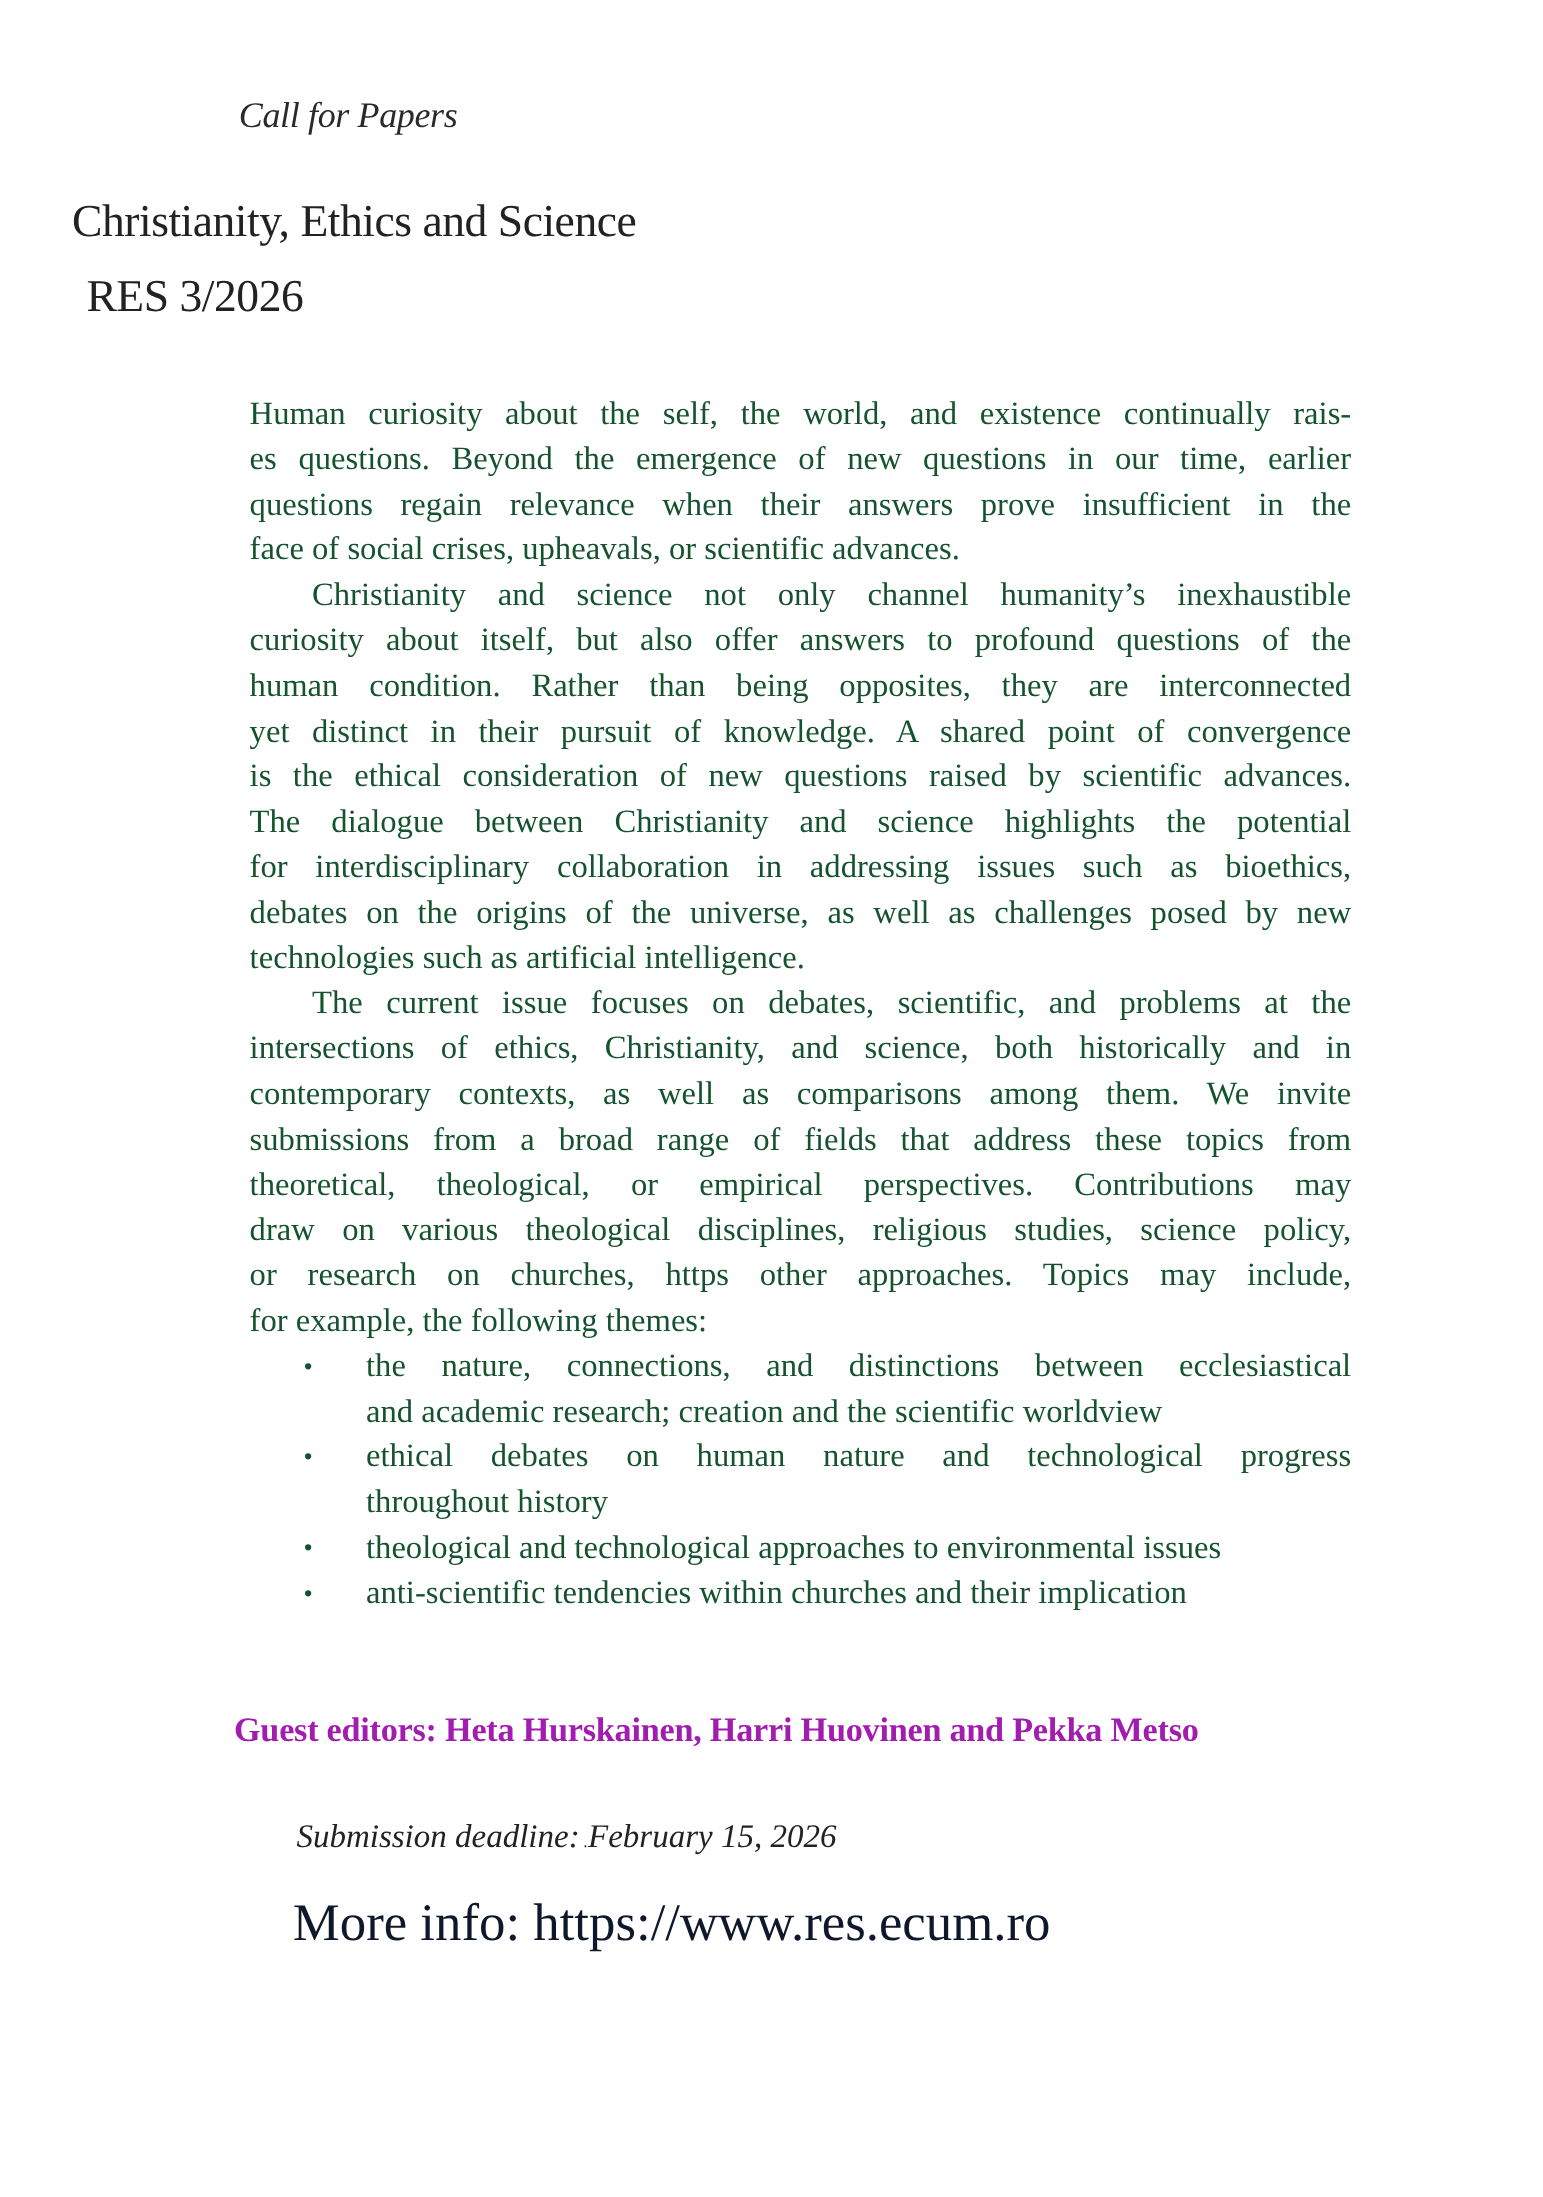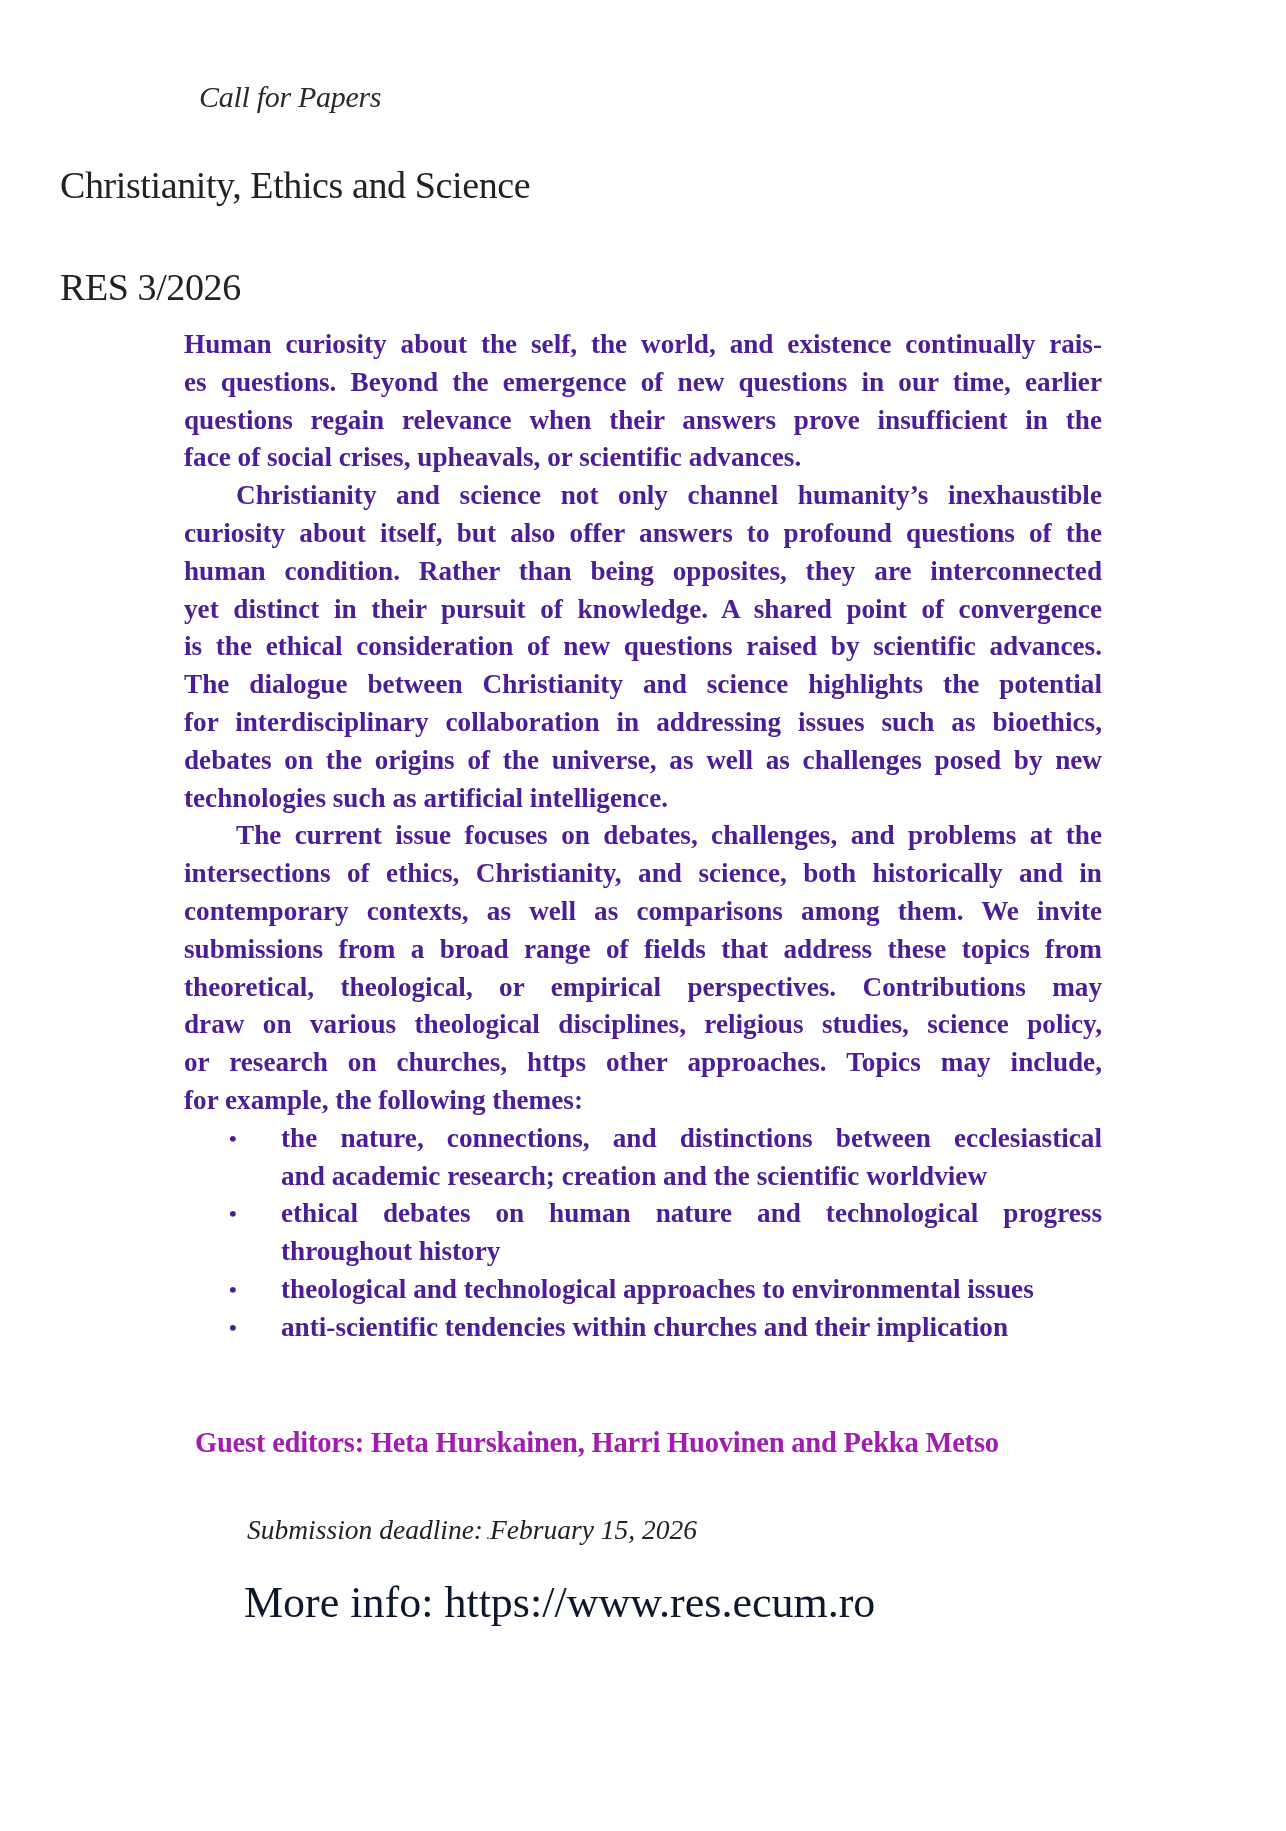--- a/index.html
+++ b/index.html
@@ -33,31 +33,30 @@
     .title {
       position: absolute;
       left: 0;
       width: 1286px;
       text-align: left;
       font-size: 38px;
       color: #222;
       letter-spacing: -0.4px;
     }
     .title.line1 { top: 163px; left: 60px; width: 1180px; }
-    .title.line2 { top: 225px; left: 60px; width: 1180px; margin-top: 40px; }
+    .title.line2 { top: 225px; left: 72px; width: 1180px; }
 
     .body {
       position: absolute;
-      left: 184px;
+      left: 208px;
       top: 326px;
       width: 918px;
       font-size: 27.2px;
       line-height: 37.8px;
-      color: #4c1d95;
-      font-weight: bold;
+      color: #14532d;
     }
     .line {
       display: block;
       text-align: justify;
       text-align-last: justify;
       white-space: nowrap;
       height: 37.8px;
       overflow: visible;
     }
     .line.last {
@@ -143,21 +142,21 @@
           <div class="line"><span class="line-inner">curiosity about itself, but also offer answers to profound questions of the</span></div>
           <div class="line"><span class="line-inner">human condition. Rather than being opposites, they are interconnected</span></div>
           <div class="line"><span class="line-inner">yet distinct in their pursuit of knowledge. A shared point of convergence</span></div>
           <div class="line"><span class="line-inner">is the ethical consideration of new questions raised by scientific advances.</span></div>
           <div class="line"><span class="line-inner">The dialogue between Christianity and science highlights the potential</span></div>
           <div class="line"><span class="line-inner">for interdisciplinary collaboration in addressing issues such as bioethics,</span></div>
           <div class="line"><span class="line-inner">debates on the origins of the universe, as well as challenges posed by new</span></div>
           <div class="line last"><span class="line-inner">technologies such as artificial intelligence.</span></div>
         </div>
         <div>
-          <div class="line indent"><span class="line-inner">The current issue focuses on debates, challenges, and problems at the</span></div>
+          <div class="line indent"><span class="line-inner">The current issue focuses on debates, scientific, and problems at the</span></div>
           <div class="line"><span class="line-inner">intersections of ethics, Christianity, and science, both historically and in</span></div>
           <div class="line"><span class="line-inner">contemporary contexts, as well as comparisons among them. We invite</span></div>
           <div class="line"><span class="line-inner">submissions from a broad range of fields that address these topics from</span></div>
           <div class="line"><span class="line-inner">theoretical, theological, or empirical perspectives. Contributions may</span></div>
           <div class="line"><span class="line-inner">draw on various theological disciplines, religious studies, science policy,</span></div>
           <div class="line"><span class="line-inner">or research on churches, https other approaches. Topics may include,</span></div>
           <div class="line last"><span class="line-inner">for example, the following themes:</span></div>
         </div>
       </div>
     <ul class="bullets" id="bullets">

